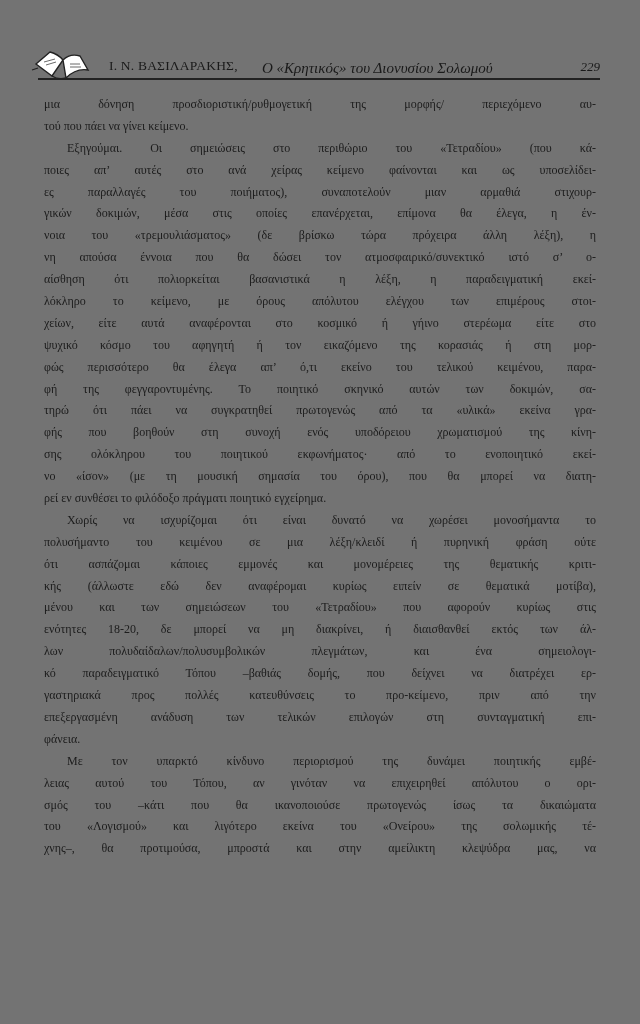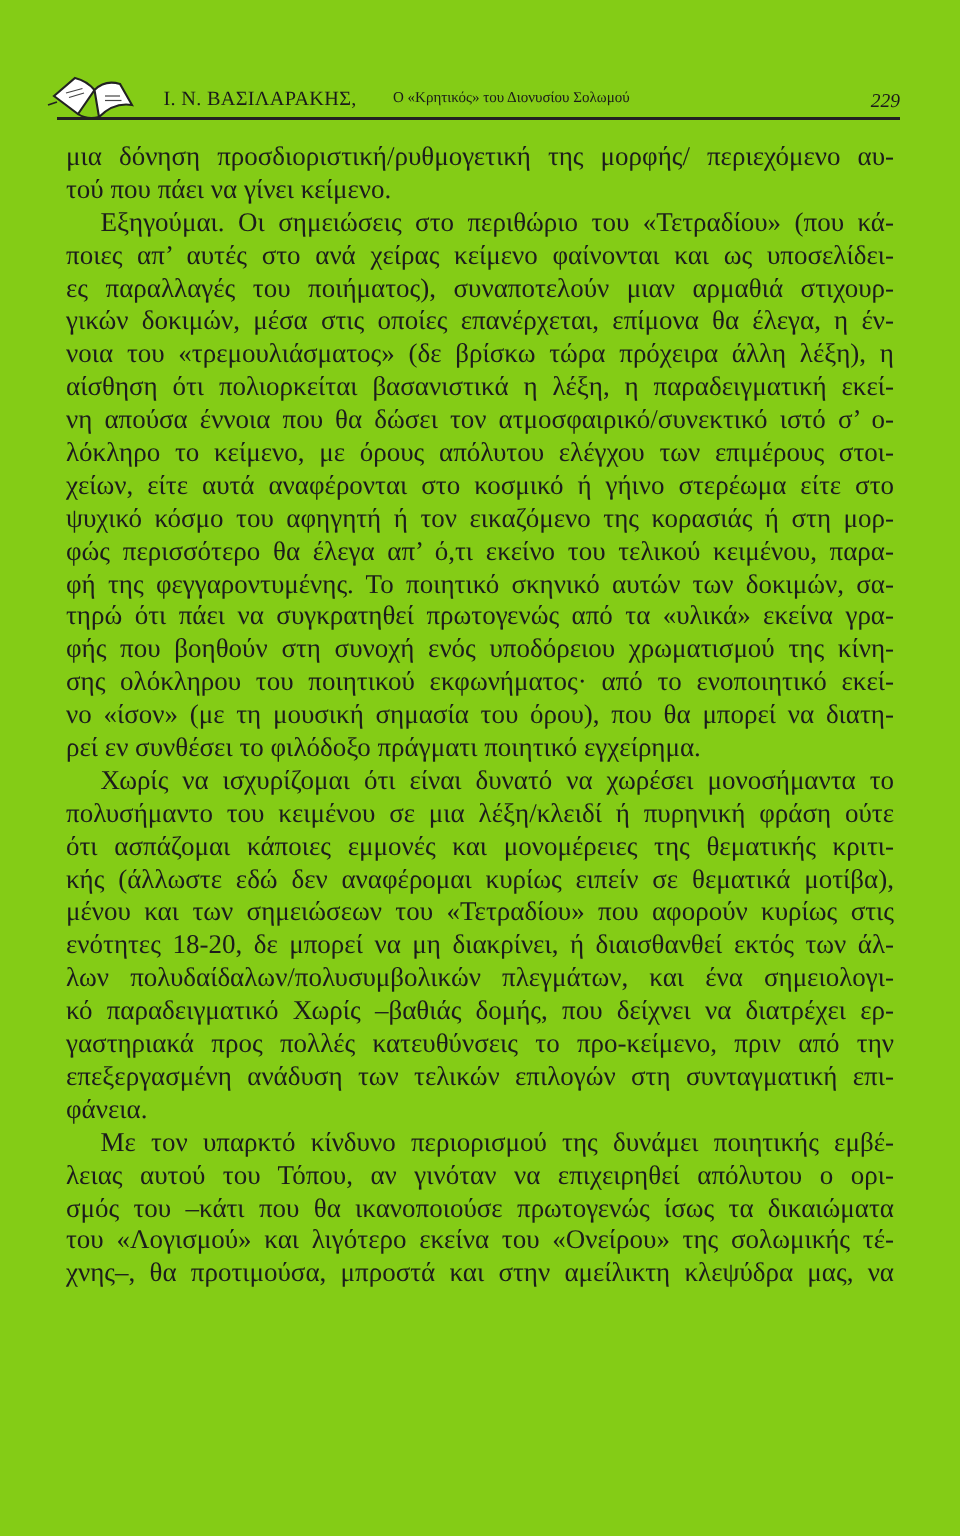--- a/index.html
+++ b/index.html
@@ -12,21 +12,21 @@
       height: 1024px;
       position: relative;
       overflow: hidden;
       font-family: "Liberation Serif", "DejaVu Serif", serif;
       color: #1c1c1c;
     }
     .page {
       position: absolute;
       left: 0; top: 0;
       width: 640px; height: 1024px;
-      background: #84cc16;
+      background: #737373;
     }
     .running-head {
       position: absolute;
       left: 30px;
       top: 48px;
       width: 572px;
       height: 40px;
     }
     .book-icon {
       position: absolute;
@@ -49,38 +49,39 @@
       top: 10px;
       font-size: 13.5px;
       letter-spacing: 0.2px;
       color: #1a1a1a;
       white-space: nowrap;
     }
     .head-title {
       position: absolute;
       left: 232px;
       top: 12px;
-      font-size: 10px;
+      font-size: 15px;
+      font-style: italic;
       color: #1a1a1a;
       white-space: nowrap;
     }
     .head-pagenum {
       position: absolute;
       right: 2px;
       top: 11px;
       font-size: 13px;
       color: #1a1a1a;
       font-style: italic;
     }
     .body-text {
       position: absolute;
       left: 44px;
       top: 94px;
       width: 552px;
-      font-size: 18px;
+      font-size: 12px;
       line-height: 21.9px;
       text-align: justify;
     }
     .body-text p {
       margin: 0;
       padding: 0;
     }
     .body-text .line {
       display: block;
       text-align: justify;
@@ -129,42 +130,42 @@
       <p>
         <span class="line"><span>μια δόνηση προσδιοριστική/ρυθμογετική της μορφής/ περιεχόμενο αυ-</span></span>
         <span class="line last"><span>τού που πάει να γίνει κείμενο.</span></span>
       </p>
       <p>
         <span class="line indent"><span>Εξηγούμαι. Οι σημειώσεις στο περιθώριο του </span><span class="it">«Τετραδίου»</span><span> (που κά-</span></span>
         <span class="line"><span>ποιες απ’ αυτές στο ανά χείρας κείμενο φαίνονται και ως υποσελίδει-</span></span>
         <span class="line"><span>ες παραλλαγές του ποιήματος), συναποτελούν μιαν αρμαθιά στιχουρ-</span></span>
         <span class="line"><span>γικών δοκιμών, μέσα στις οποίες επανέρχεται, επίμονα θα έλεγα, η έν-</span></span>
         <span class="line"><span>νοια του </span><span class="it">«τρεμουλιάσματος»</span><span> (δε βρίσκω τώρα πρόχειρα άλλη λέξη), η</span></span>
+        <span class="line"><span>νη απούσα έννοια που θα δώσει τον ατμοσφαιρικό/συνεκτικό ιστό σ’ ο-</span></span>
         <span class="line"><span>αίσθηση ότι πολιορκείται βασανιστικά η λέξη, η παραδειγματική εκεί-</span></span>
-        <span class="line"><span>νη απούσα έννοια που θα δώσει τον ατμοσφαιρικό/συνεκτικό ιστό σ’ ο-</span></span>
         <span class="line"><span>λόκληρο το κείμενο, με όρους απόλυτου ελέγχου των επιμέρους στοι-</span></span>
         <span class="line"><span>χείων, είτε αυτά αναφέρονται στο κοσμικό ή γήινο στερέωμα είτε στο</span></span>
         <span class="line"><span>ψυχικό κόσμο του αφηγητή ή τον εικαζόμενο της κορασιάς ή στη μορ-</span></span>
         <span class="line"><span>φώς περισσότερο θα έλεγα απ’ ό,τι εκείνο του τελικού κειμένου, παρα-</span></span>
         <span class="line"><span>φή της φεγγαροντυμένης. Το ποιητικό σκηνικό αυτών των δοκιμών, σα-</span></span>
         <span class="line"><span>τηρώ ότι πάει να συγκρατηθεί πρωτογενώς από τα «υλικά» εκείνα γρα-</span></span>
         <span class="line"><span>φής που βοηθούν στη συνοχή ενός υποδόρειου χρωματισμού της κίνη-</span></span>
         <span class="line"><span>σης ολόκληρου του ποιητικού εκφωνήματος· από το ενοποιητικό εκεί-</span></span>
         <span class="line"><span>νο «ίσον» (με τη μουσική σημασία του όρου), που θα μπορεί να διατη-</span></span>
         <span class="line last"><span>ρεί εν συνθέσει το φιλόδοξο πράγματι ποιητικό εγχείρημα.</span></span>
       </p>
       <p>
         <span class="line indent"><span>Χωρίς να ισχυρίζομαι ότι είναι δυνατό να χωρέσει μονοσήμαντα το</span></span>
         <span class="line"><span>πολυσήμαντο του κειμένου σε μια λέξη/κλειδί ή πυρηνική φράση ούτε</span></span>
         <span class="line"><span>ότι ασπάζομαι κάποιες εμμονές και μονομέρειες της θεματικής κριτι-</span></span>
         <span class="line"><span>κής (άλλωστε εδώ δεν αναφέρομαι κυρίως ειπείν σε θεματικά μοτίβα),</span></span>
         <span class="line"><span>μένου και των σημειώσεων του </span><span class="it">«Τετραδίου»</span><span> που αφορούν κυρίως στις</span></span>
         <span class="line"><span>ενότητες 18-20, δε μπορεί να μη διακρίνει, ή διαισθανθεί εκτός των άλ-</span></span>
         <span class="line"><span>λων πολυδαίδαλων/πολυσυμβολικών πλεγμάτων, και ένα σημειολογι-</span></span>
-        <span class="line"><span>κό παραδειγματικό </span><span class="it">Χωρίς</span><span> –βαθιάς δομής, που δείχνει να διατρέχει ερ-</span></span>
+        <span class="line"><span>κό παραδειγματικό </span><span class="it">Τόπου</span><span> –βαθιάς δομής, που δείχνει να διατρέχει ερ-</span></span>
         <span class="line"><span>γαστηριακά προς πολλές κατευθύνσεις το προ-κείμενο, πριν από την</span></span>
         <span class="line"><span>επεξεργασμένη ανάδυση των τελικών επιλογών στη συνταγματική επι-</span></span>
         <span class="line last"><span>φάνεια.</span></span>
       </p>
       <p>
         <span class="line indent"><span>Με τον υπαρκτό κίνδυνο περιορισμού της δυνάμει ποιητικής εμβέ-</span></span>
         <span class="line"><span>λειας αυτού του Τόπου, αν γινόταν να επιχειρηθεί απόλυτου ο ορι-</span></span>
         <span class="line"><span>σμός του –κάτι που θα ικανοποιούσε πρωτογενώς ίσως τα δικαιώματα</span></span>
         <span class="line"><span>του </span><span class="it">«Λογισμού»</span><span> και λιγότερο εκείνα του </span><span class="it">«Ονείρου»</span><span> της σολωμικής τέ-</span></span>
         <span class="line"><span>χνης–, θα προτιμούσα, μπροστά και στην αμείλικτη κλεψύδρα μας, να</span></span>

